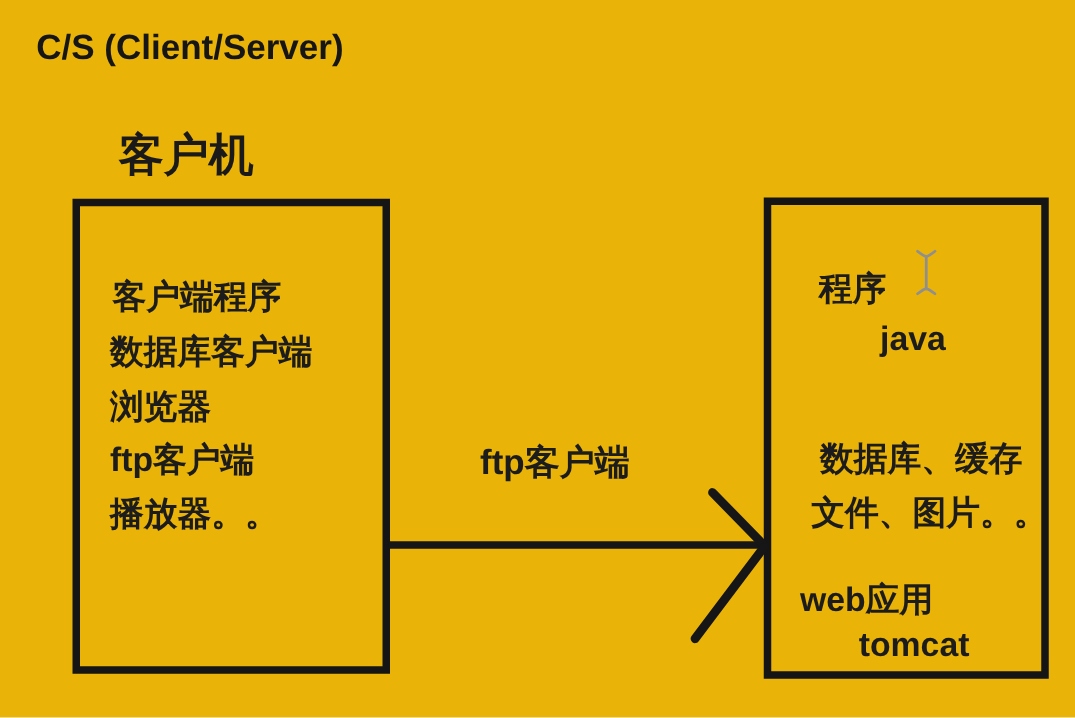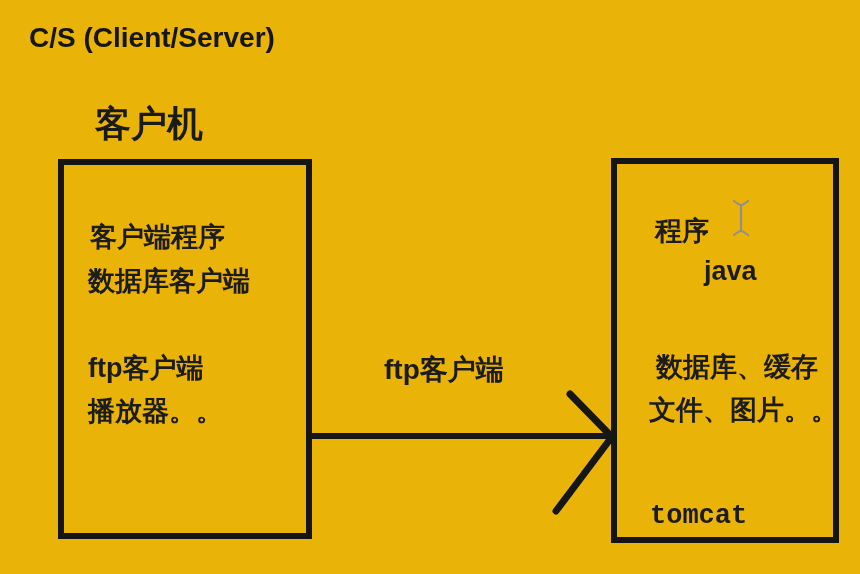--- a/index.html
+++ b/index.html
@@ -55,21 +55,21 @@
   .ci1 { left: 88px; top: 265px; }
   .ci2 { left: 88px; top: 309px; }
   .ci3 { left: 88px; top: 352px; }
   .ci4 { left: 88px; top: 395px; }
   
   .si0 { left: 655px; top: 215px; }
   .si1 { left: 657px; top: 255px; margin-left: 47px; }
   .si2 { left: 656px; top: 351px; text-align: center; }
   .si3 { left: 649px; top: 394px; }
   .si4 { left: 640px; top: 464px; }
-  .si5 { left: 650px; top: 500px; font-family: Liberation Mono, monospace; }
+  .si5 { left: 687px; top: 500px; }
 
   .arrow-label {
     left: 384px; top: 351px;
     font-size: 28px;
     font-weight: bold;
     color: #1c1c1c;
   }
 
   .arrow-svg, .cursor-svg {
     position: absolute;
@@ -85,27 +85,29 @@
 
   <div class="abs title">C/S (Client/Server)</div>
 
   <div class="abs box-label client-label">客户机</div>
 
   <div class="box client-box"></div>
   <div class="box server-box"></div>
 
   <div class="item ci0">客户端程序</div>
   <div class="item ci1">数据库客户端</div>
+  <div class="item ci2">浏览器</div>
   <div class="item ci4">播放器。。</div>
   <div class="item ci3">ftp客户端</div>
 
   <div class="item si0">程序</div>
   <div class="item si1">java</div>
   <div class="item si2">数据库、缓存</div>
   <div class="item si3">文件、图片。。</div>
+  <div class="item si4">web应用</div>
   <div class="item si5">tomcat</div>
 
   <svg class="arrow-svg" viewBox="0 0 860 574" xmlns="http://www.w3.org/2000/svg">
     <line x1="311" y1="436" x2="608" y2="436" stroke="#161616" stroke-width="6"></line>
     <line x1="570" y1="394" x2="611" y2="436" stroke="#161616" stroke-width="7" stroke-linecap="round"></line>
     <line x1="611" y1="438" x2="556" y2="511" stroke="#161616" stroke-width="7" stroke-linecap="round"></line>
   </svg>
 
   <div class="abs arrow-label">ftp客户端</div>
 

